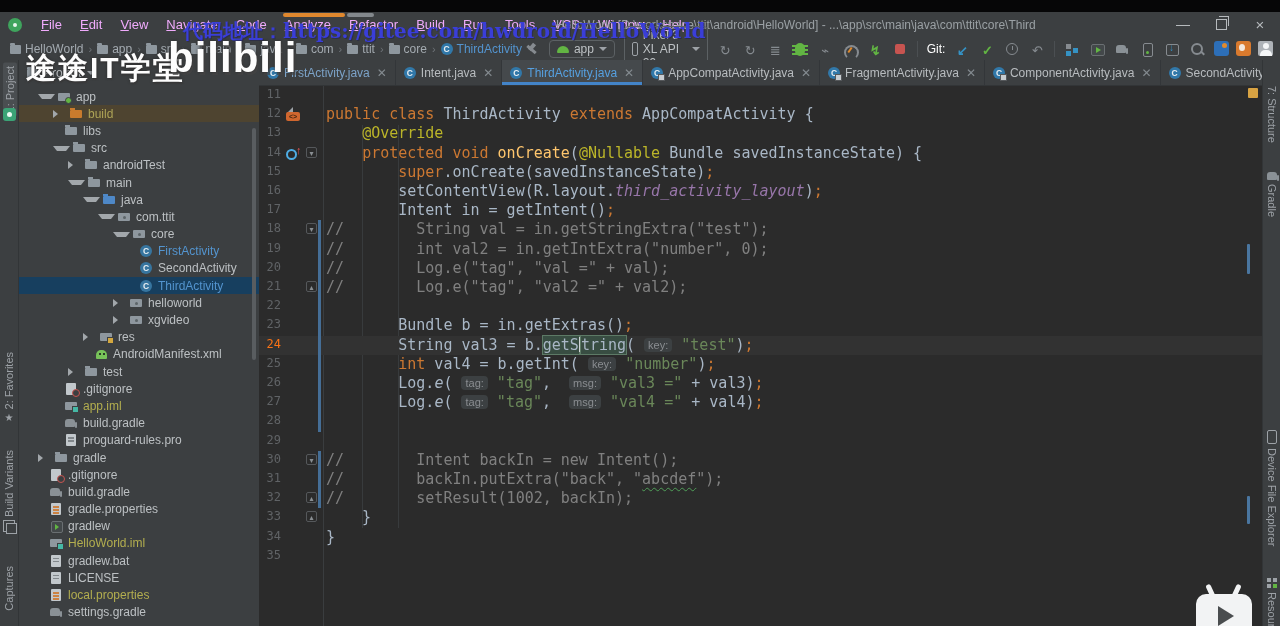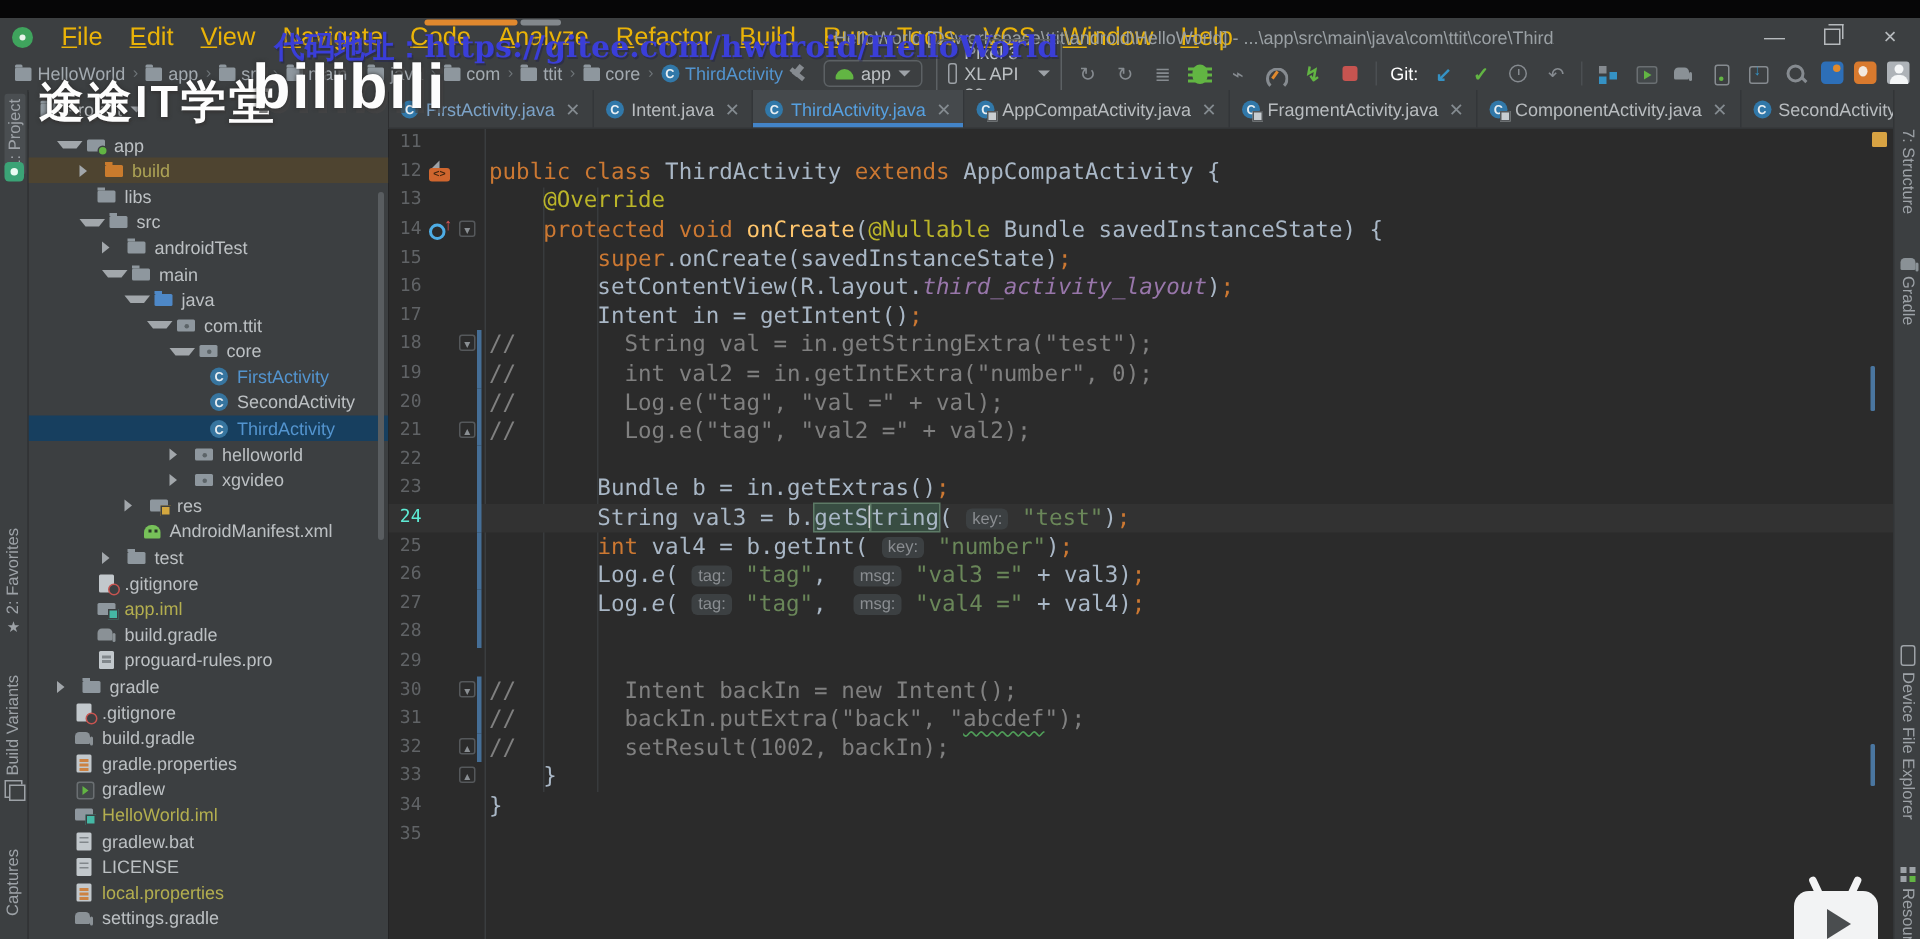--- a/index.html
+++ b/index.html
@@ -8,21 +8,21 @@
   .abs{position:absolute;}
   u{text-decoration:underline;}
 
   
   #topstrip{left:0;top:0;width:1280px;height:12px;background:#060607;}
 
   
   #menubar{left:0;top:12px;width:1280px;height:26px;background:#3c3f41;display:flex;align-items:center;}
   #menubar .pin{width:14px;height:14px;border-radius:50%;background:#3fa45d;margin:0 10px 0 8px;position:relative;flex:none;}
   #menubar .pin::after{content:"";position:absolute;left:5px;top:5px;width:4px;height:4px;border-radius:50%;background:#e8f5ec;}
-  .menu-item{color:#eab308;font-size:17px;padding:0 9px;height:26px;line-height:26px;flex:none;cursor:default;}
+  .menu-item{color:#f0abfc;font-size:13px;padding:0 9px;height:26px;line-height:26px;flex:none;cursor:default;}
   #win-title{left:556px;top:12px;width:480px;height:26px;line-height:26px;color:#9aa0a4;font-size:12px;
              white-space:nowrap;overflow:hidden;}
   .winbtn{top:12px;height:26px;width:34px;color:#b6babd;font-size:14px;text-align:center;line-height:25px;}
   #btn-min{left:1166px;} #btn-max{left:1204px;} #btn-close{left:1243px;font-size:15px;}
   #btn-max i{display:inline-block;width:9px;height:9px;border:1px solid #b6babd;position:relative;top:1px;}
   #btn-max i::after{content:"";position:absolute;left:2px;top:-4px;width:9px;height:9px;border:1px solid #b6babd;border-left:none;border-bottom:none;}
   #rec-bar-orange{left:283px;top:13px;width:62px;height:4px;background:#e0882e;border-radius:2px;}
   #rec-bar-gray{left:347px;top:13px;width:27px;height:4px;background:#83888c;border-radius:2px;}
 
   
@@ -148,21 +148,21 @@
   .ti-exec::after{content:"";position:absolute;left:5px;top:4px;width:0;height:0;border-left:4px solid #62b543;border-top:3px solid transparent;border-bottom:3px solid transparent;}
   #tree-scroll{left:252px;top:128px;width:4px;height:232px;background:#595d60;border-radius:2px;}
 
   
   #editor{left:259px;top:86px;width:1003px;height:540px;background:#2b2b2b;overflow:hidden;}
   #gutter-sep{position:absolute;left:64px;top:0;width:1px;height:540px;background:#3a3d3f;}
   .iguide{position:absolute;width:1px;background:#383b3d;top:39px;height:403px;}
   .erow{position:absolute;left:0;width:1003px;height:19.2px;}
   .erow.cur{background:#323232;}
   .lnum{position:absolute;left:0;width:22px;top:1px;text-align:right;color:#606366;font-size:12px;font-family:"DejaVu Sans Mono",monospace;}
-  .erow.cur .lnum{color:#5eead4;}
+  .erow.cur .lnum{color:#f97316;}
   .chg{position:absolute;left:59px;top:0;width:3px;height:19.2px;background:#456e96;}
   .fold{position:absolute;left:47px;top:3px;width:11px;height:11px;color:#8a8f93;font-size:8px;line-height:11px;text-align:center;border:1px solid #55585b;border-radius:2px;box-sizing:border-box;}
   .gi-class{position:absolute;left:27px;top:2px;width:14px;height:14px;}
   .gi-class::before{content:"";position:absolute;left:1px;top:0;width:0;height:0;border-left:6px solid transparent;border-bottom:6px solid #9da2a7;}
   .gi-class::after{content:"<>";position:absolute;left:0;top:5px;width:14px;height:9px;background:#d0662e;border-radius:2px;color:#40250f;font-size:7px;font-weight:bold;text-align:center;line-height:9px;letter-spacing:0;}
   .gi-override{position:absolute;left:27px;top:3px;width:14px;height:14px;}
   .gi-override::before{content:"";position:absolute;left:0;top:2px;width:7px;height:7px;border:2px solid #4eade5;border-radius:50%;}
   .gi-override::after{content:"↑";position:absolute;left:10px;top:-3px;color:#e05555;font-size:11px;font-weight:bold;}
   .code{position:absolute;left:67px;top:0;white-space:pre;font-family:"DejaVu Sans Mono",monospace;font-size:15px;line-height:19.2px;color:#a9b7c6;}
   .tk-k{color:#cc7832;} .tk-p{color:#a9b7c6;} .tk-a{color:#bbb529;} .tk-d{color:#ffc66d;}

